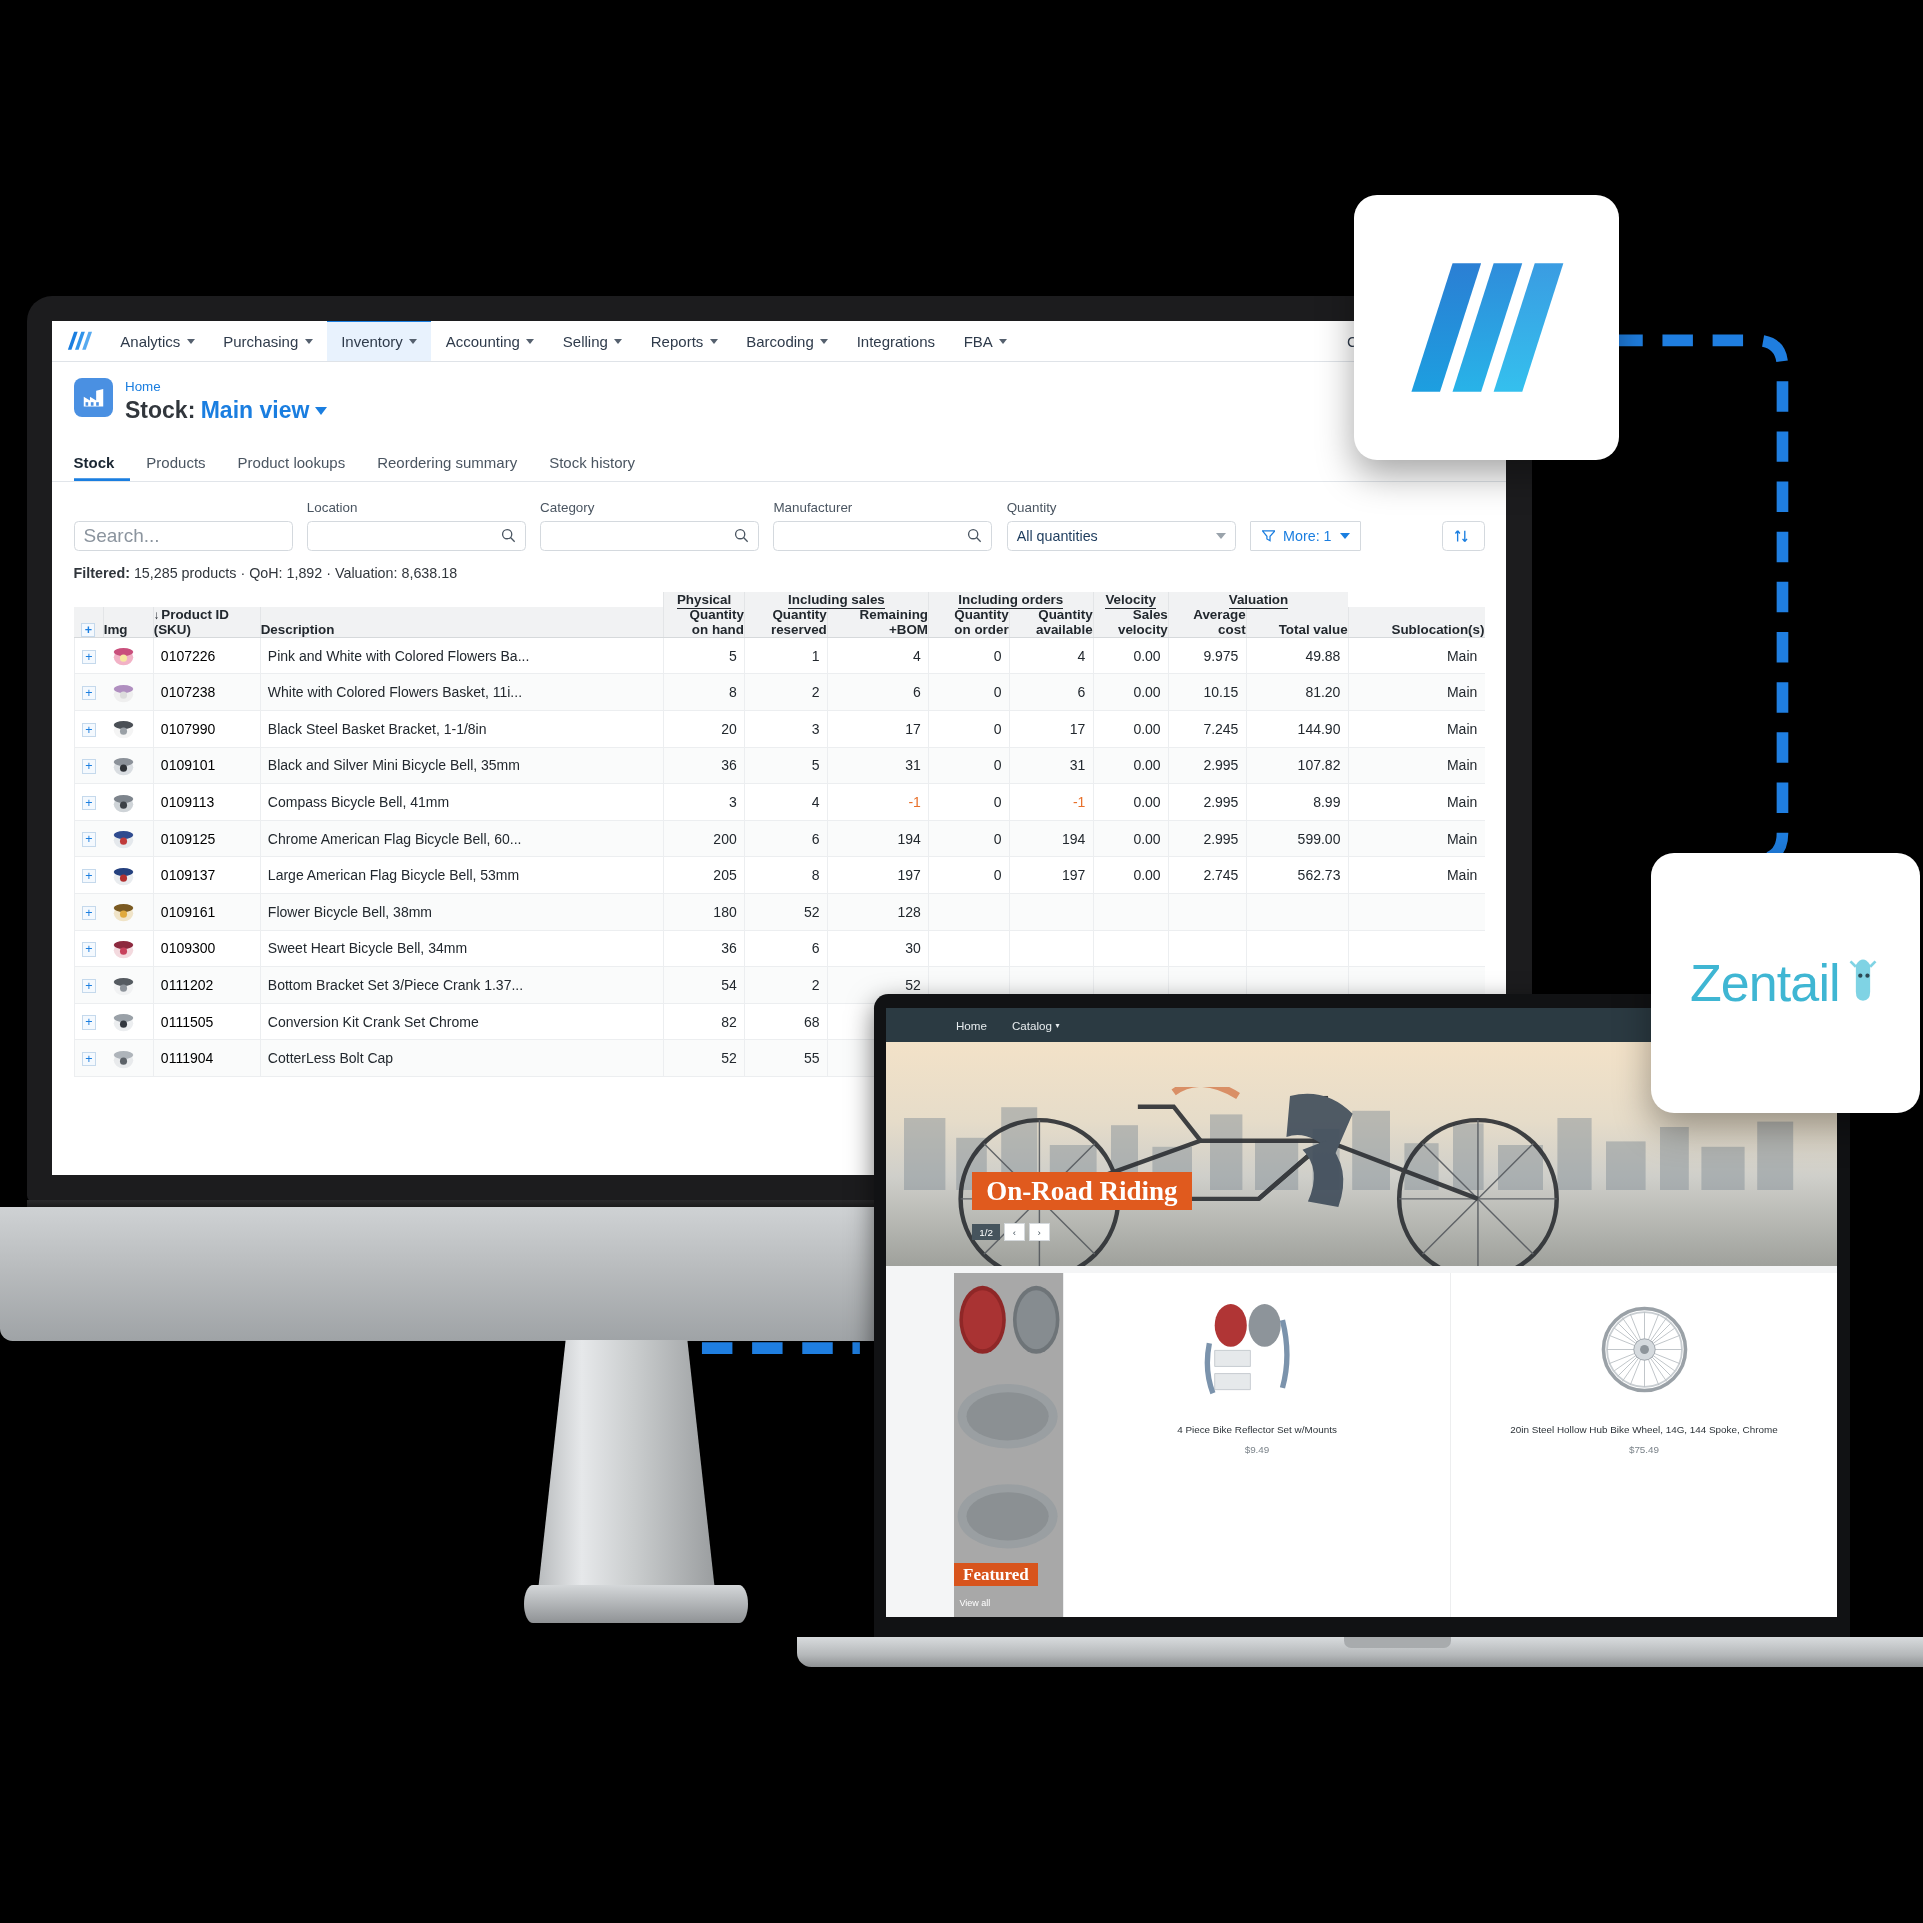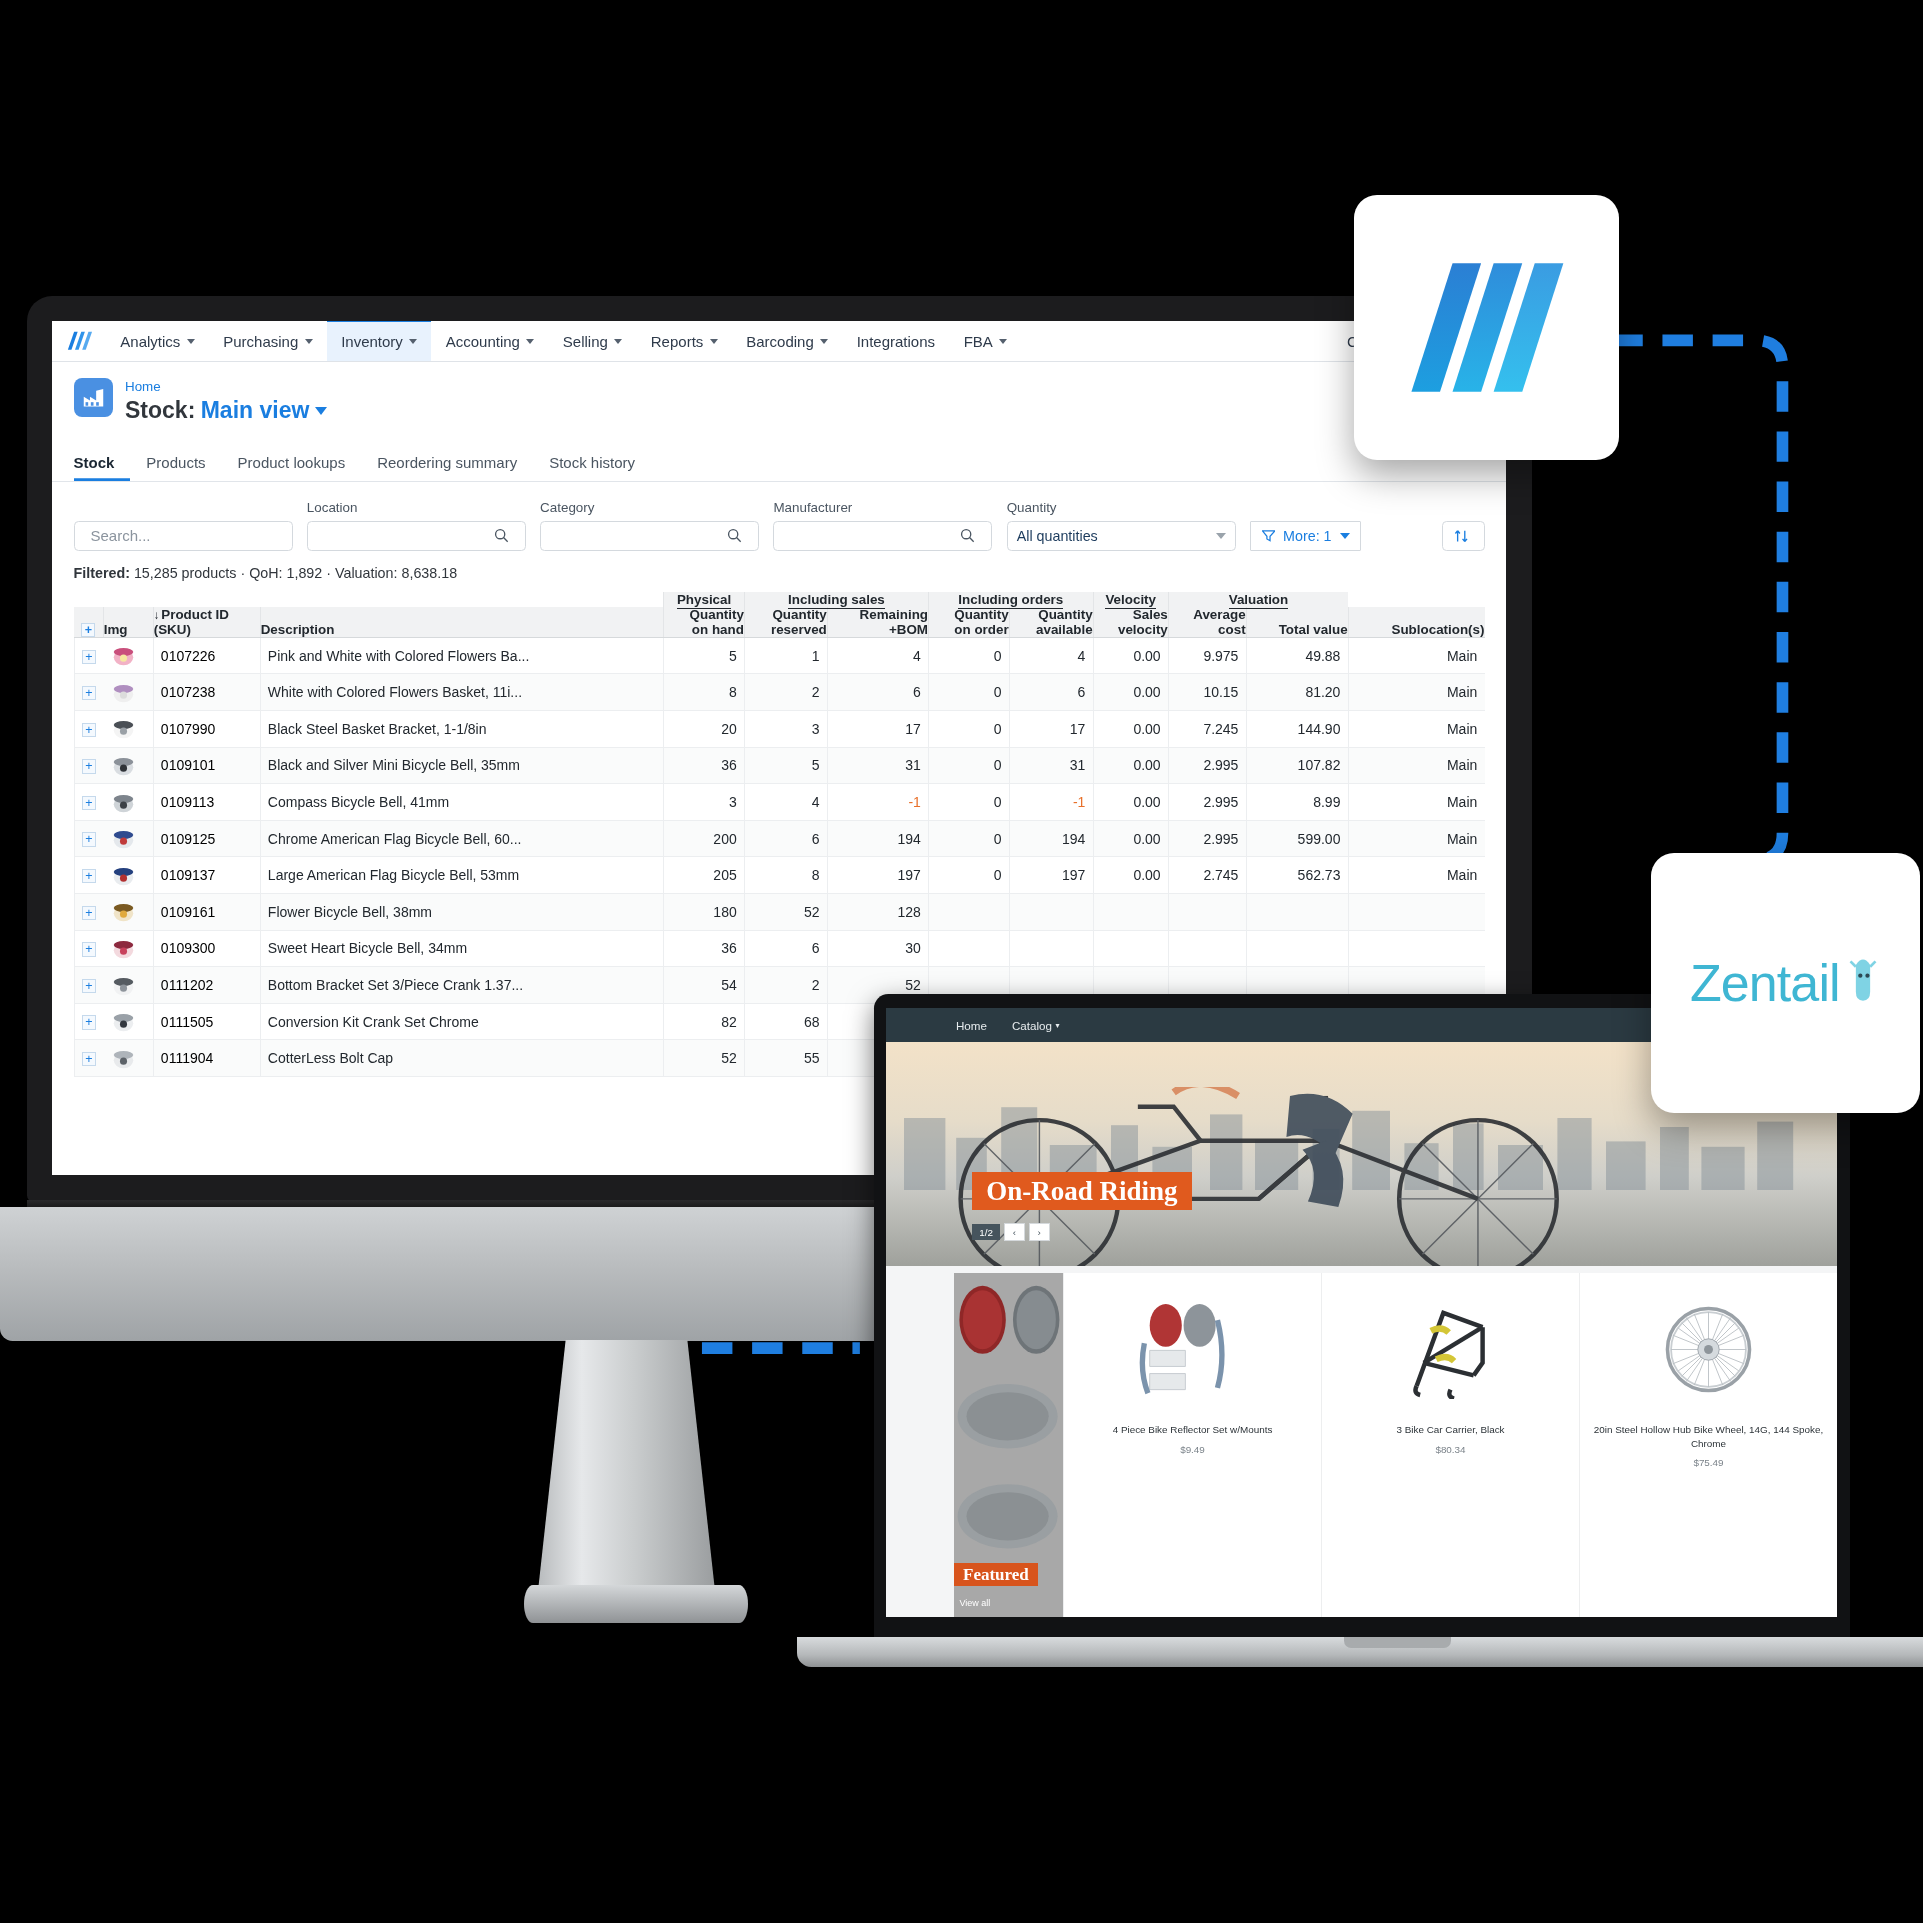--- a/index.html
+++ b/index.html
@@ -141,21 +141,21 @@
   
   .filters {
     display:flex; align-items:flex-end; gap: 14.3px;
     padding: 18px 21.5px 0 21.5px;
   }
   .fgroup { display:flex; flex-direction:column; }
   .flabel { font-size: 13.4px; color: #4a5561; margin-bottom: 4.5px; height:16px;}
   .finput {
     height: 30px; border: 0.9px solid #d4d9de; border-radius: 4.5px;
     background:#fff; display:flex; align-items:center;
-    padding: 0 16px; font-size: 15px; color:#8b949e;
+    padding: 0 9px; font-size: 19px; color:#8b949e;
     position: relative;
   }
   .finput .mag { margin-left:auto; }
   .sel {
     height: 30px; border: 0.9px solid #d4d9de; border-radius: 4.5px;
     background:#fff; display:flex; align-items:center; justify-content:space-between;
     padding: 0 9px; font-size: 14.3px; color:#1b3a5c; width: 229px;
   }
   .sel .dn { width:0;height:0;border-left:5.4px solid transparent;border-right:5.4px solid transparent;border-top:6.3px solid #9aa3ab;}
   .more-btn {
@@ -867,40 +867,20 @@
                 <path d="M12 56 h40 v18 h-40 z" fill="#e6e9eb" stroke="#c2c8cc"></path>
                 <path d="M12 82 h40 v18 h-40 z" fill="#e6e9eb" stroke="#c2c8cc"></path>
                 <path d="M6 48 q-6 30 4 56" stroke="#7b93ac" stroke-width="6" fill="none"></path>
                 <path d="M88 22 q10 40 0 76" stroke="#7b93ac" stroke-width="6" fill="none"></path>
               </svg>
             </div>
             <div class="nm">4 Piece Bike Reflector Set w/Mounts</div>
             <div class="pr">$9.49</div>
           </div>
 
-          <div class="prod">
-            <div class="art">
-              <svg width="107" height="99" viewBox="0 0 120 110">
-                <g stroke="#2b2f33" stroke-width="5" fill="none">
-                  <path d="M22 96 L52 14 L96 30"></path>
-                  <path d="M30 70 L96 30"></path>
-                  <path d="M30 70 L86 84"></path>
-                  <path d="M96 30 L96 70 L86 84"></path>
-                  <path d="M22 96 q-4 8 4 10"></path>
-                  <path d="M60 100 q-4 8 4 10"></path>
-                </g>
-                <g stroke="#d4c636" stroke-width="7" fill="none">
-                  <path d="M38 34 q12 -6 20 2"></path>
-                  <path d="M44 66 q12 -6 20 2"></path>
-                </g>
-              </svg>
-            </div>
-            <div class="nm">3 Bike Car Carrier, Black</div>
-            <div class="pr">$80.34</div>
-          </div>
 
 
           <div class="prod">
             <div class="art">
               <svg width="107" height="99" viewBox="0 0 120 110">
                 <circle cx="60" cy="55" r="46" fill="none" stroke="#9aa1a7" stroke-width="4"></circle>
                 <circle cx="60" cy="55" r="42" fill="none" stroke="#c9ced2" stroke-width="2"></circle>
                 <g stroke="#b9bfc4" stroke-width="1">
                   <line x1="60" y1="13" x2="60" y2="97"></line>
                     <line x1="18" y1="55" x2="102" y2="55"></line>

